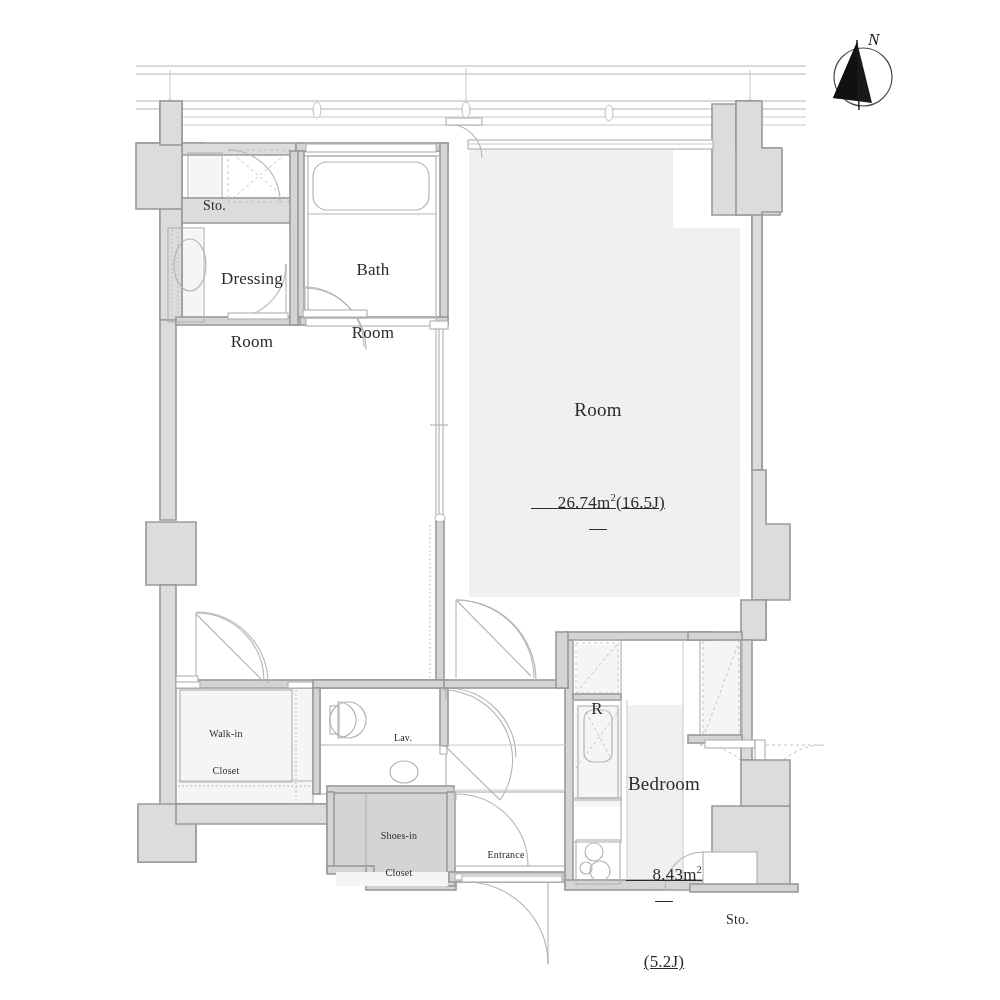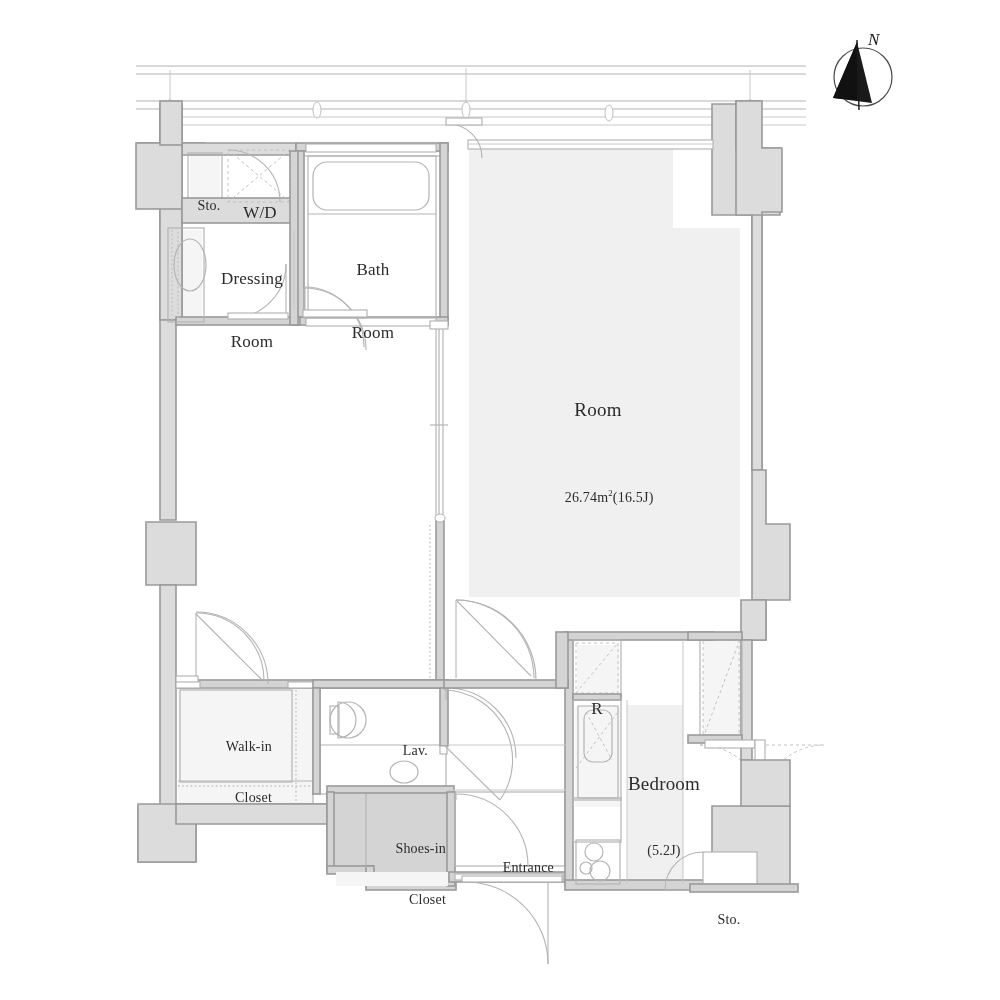--- a/index.html
+++ b/index.html
@@ -23,23 +23,23 @@
   .lbl {
     position: absolute;
     color: #2b2b2b;
     text-align: center;
     line-height: 1.22;
     white-space: pre;
     font-family: "Liberation Serif", "DejaVu Serif", serif;
     letter-spacing: 0.2px;
   }
   .lbl-room  { font-size: 19px; }
-  .lbl-area  { font-size: 14px; }
-  .lbl-small { font-size: 14px; text-align: right; }
-  .lbl-tiny  { font-size: 14px; }
+  .lbl-area  { font-size: 17px; text-decoration: underline; }
+  .lbl-small { font-size: 10px; }
+  .lbl-tiny  { font-size: 14px; text-align: right; }
   .lbl-mid   { font-size: 17px; }
   .sup { font-size: 0.62em; vertical-align: super; }
   .compass-n {
     position: absolute;
     font-style: italic;
     font-size: 17px;
     color: #1a1a1a;
     font-family: "Liberation Serif", "DejaVu Serif", serif;
   }
 </style>
@@ -364,20 +364,23 @@
   <div class="lbl lbl-room" style="left:498px; top:352px; width:200px;">
     <div>Room</div>
     <div class="lbl-area" style="margin-top:3px;">
       <span>26.74</span><span>m</span><span class="sup">2</span><span>(16.5J)</span>
     </div>
   </div>
 
 
   <div class="lbl lbl-room" style="left:608px; top:726px; width:112px;">
     <div>Bedroom</div>
+    <div class="lbl-area" style="margin-top:1px;">
+      <span>8.43</span><span>m</span><span class="sup">2</span>
+    </div>
     <div class="lbl-area">(5.2J)</div>
   </div>
 
   <div class="lbl lbl-mid" style="left:330px; top:219px; width:86px;">
     <div>Bath</div>
     <div>Room</div>
   </div>
 
   <div class="lbl lbl-mid" style="left:202px; top:228px; width:100px;">
     <div>Dressing</div>
@@ -399,23 +402,20 @@
   </div>
 
   <div class="lbl lbl-small" style="left:458px; top:825px; width:96px;">
     <div>Entrance</div>
   </div>
 
   <div class="lbl lbl-tiny" style="left:192px; top:163px; width:34px;">
     <div>Sto.</div>
   </div>
 
-  <div class="lbl lbl-mid" style="left:234px; top:162px; width:52px;">
-    <div>W/D</div>
-  </div>
 
   <div class="lbl lbl-mid" style="left:582px; top:658px; width:30px;">
     <div>R</div>
   </div>
 
   <div class="lbl lbl-tiny" style="left:709px; top:877px; width:40px;">
     <div>Sto.</div>
   </div>
 
   <div class="compass-n" style="left:868px; top:30px;">N</div>

